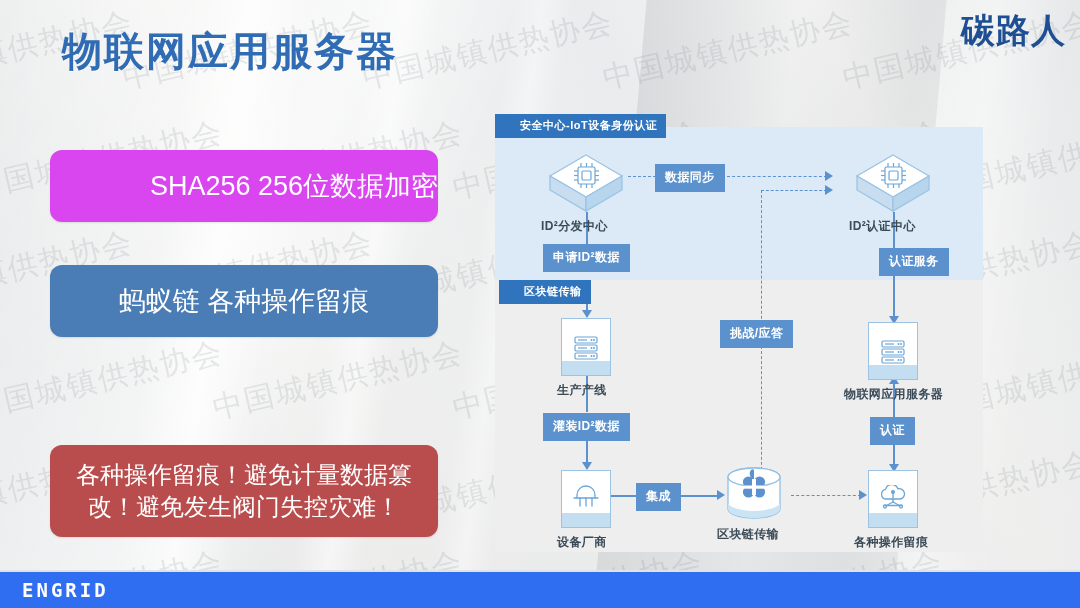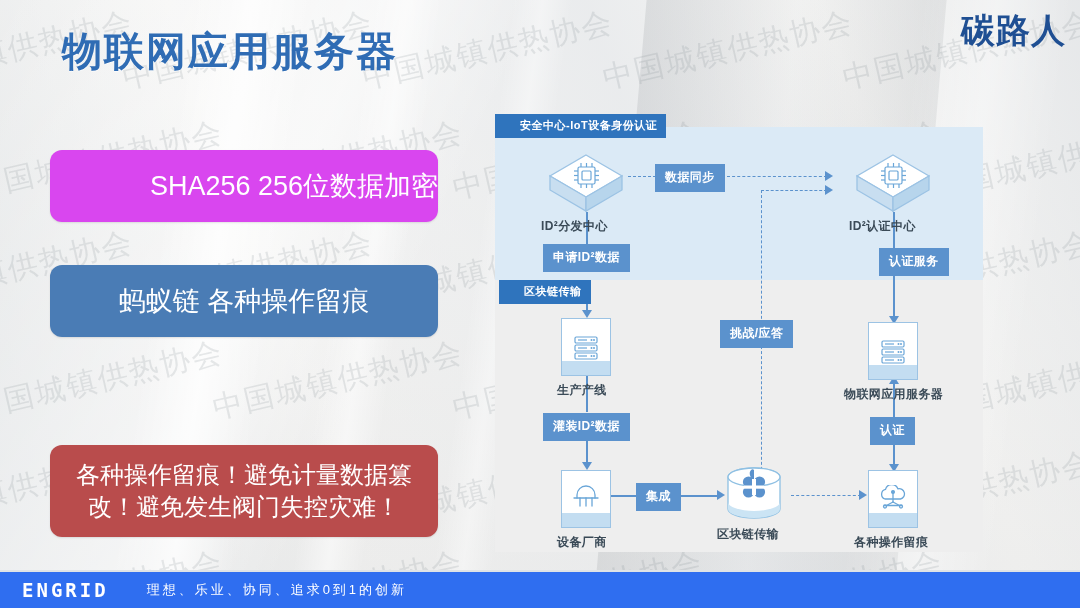--- a/index.html
+++ b/index.html
@@ -456,14 +456,13 @@
   <div class="dlabel" style="left:225px; top:171px;margin-top:35px;">挑战/应答</div>
   <div class="dlabel" style="left:48px;  top:299px;">灌装ID²数据</div>
   <div class="dlabel" style="left:375px; top:303px;">认证</div>
   <div class="dlabel" style="left:141px; top:369px;">集成</div>
 
 </div>
 
 <div id="footer-line"></div>
 <div id="footer">
   <div id="footer-logo">ENGRID</div>
-  <div id="footer-slogan">理想、乐业、协同、追求0到1的创新</div>
 </div>
 
 </body></html>

